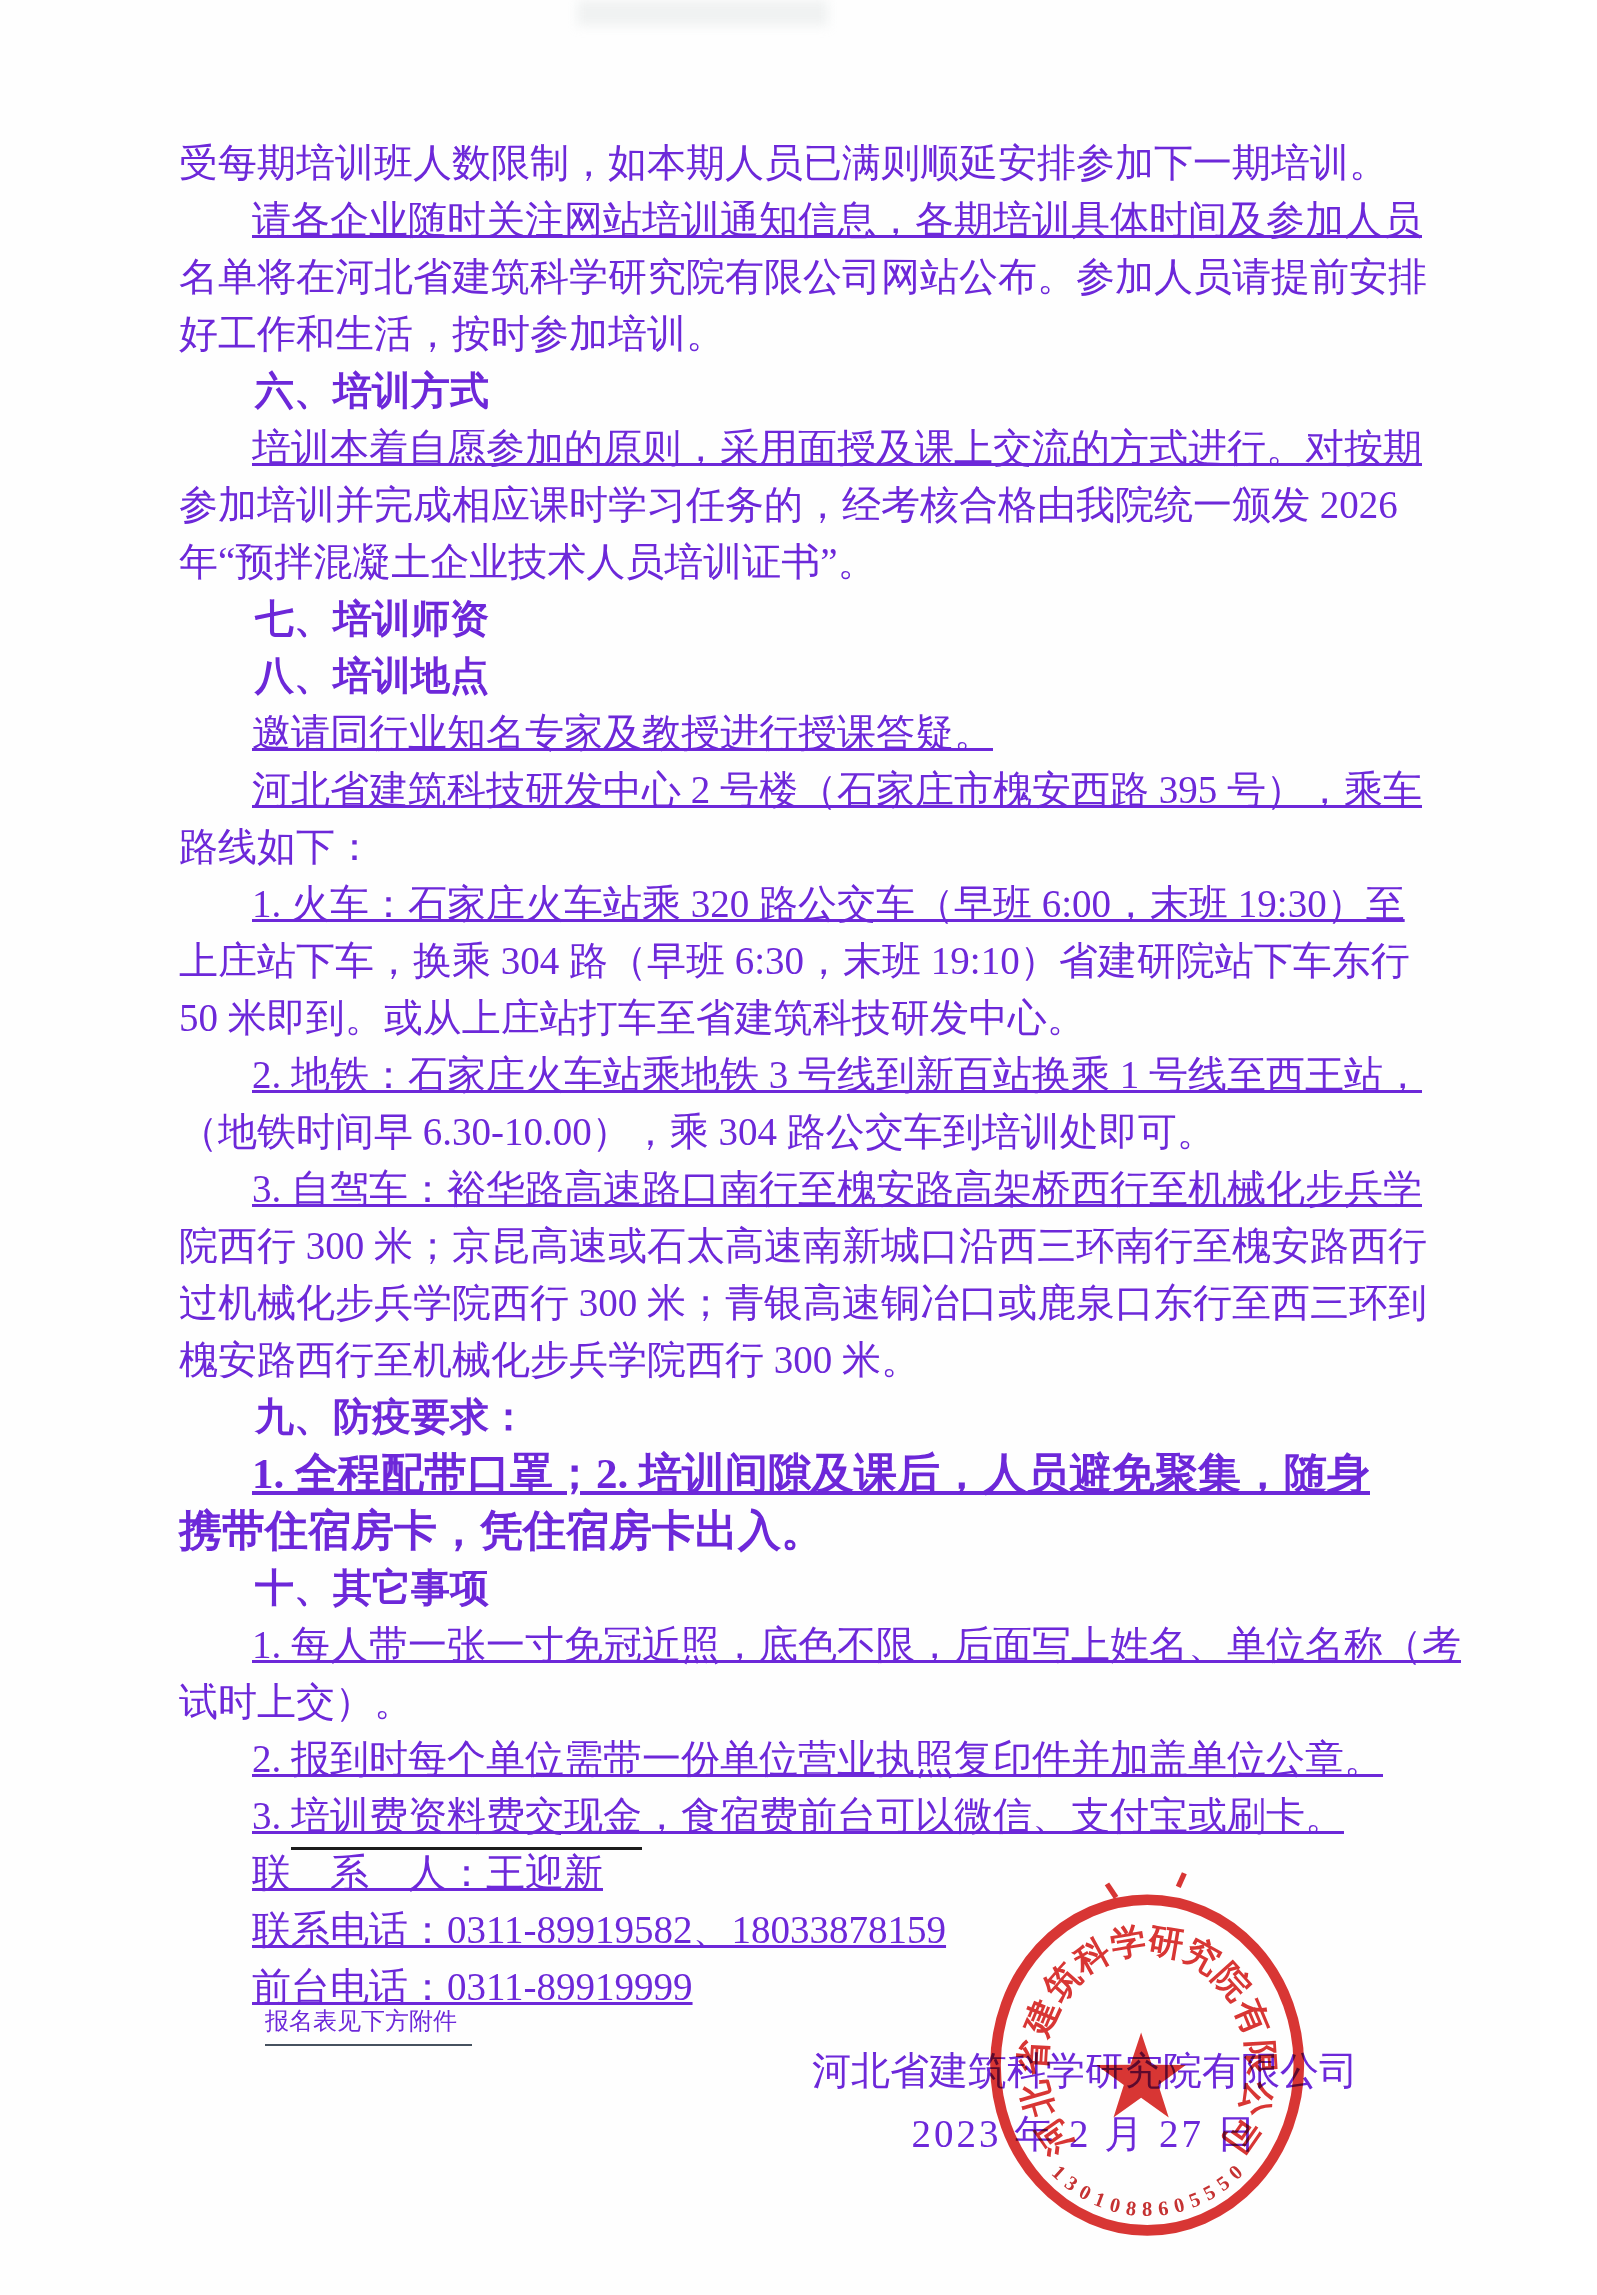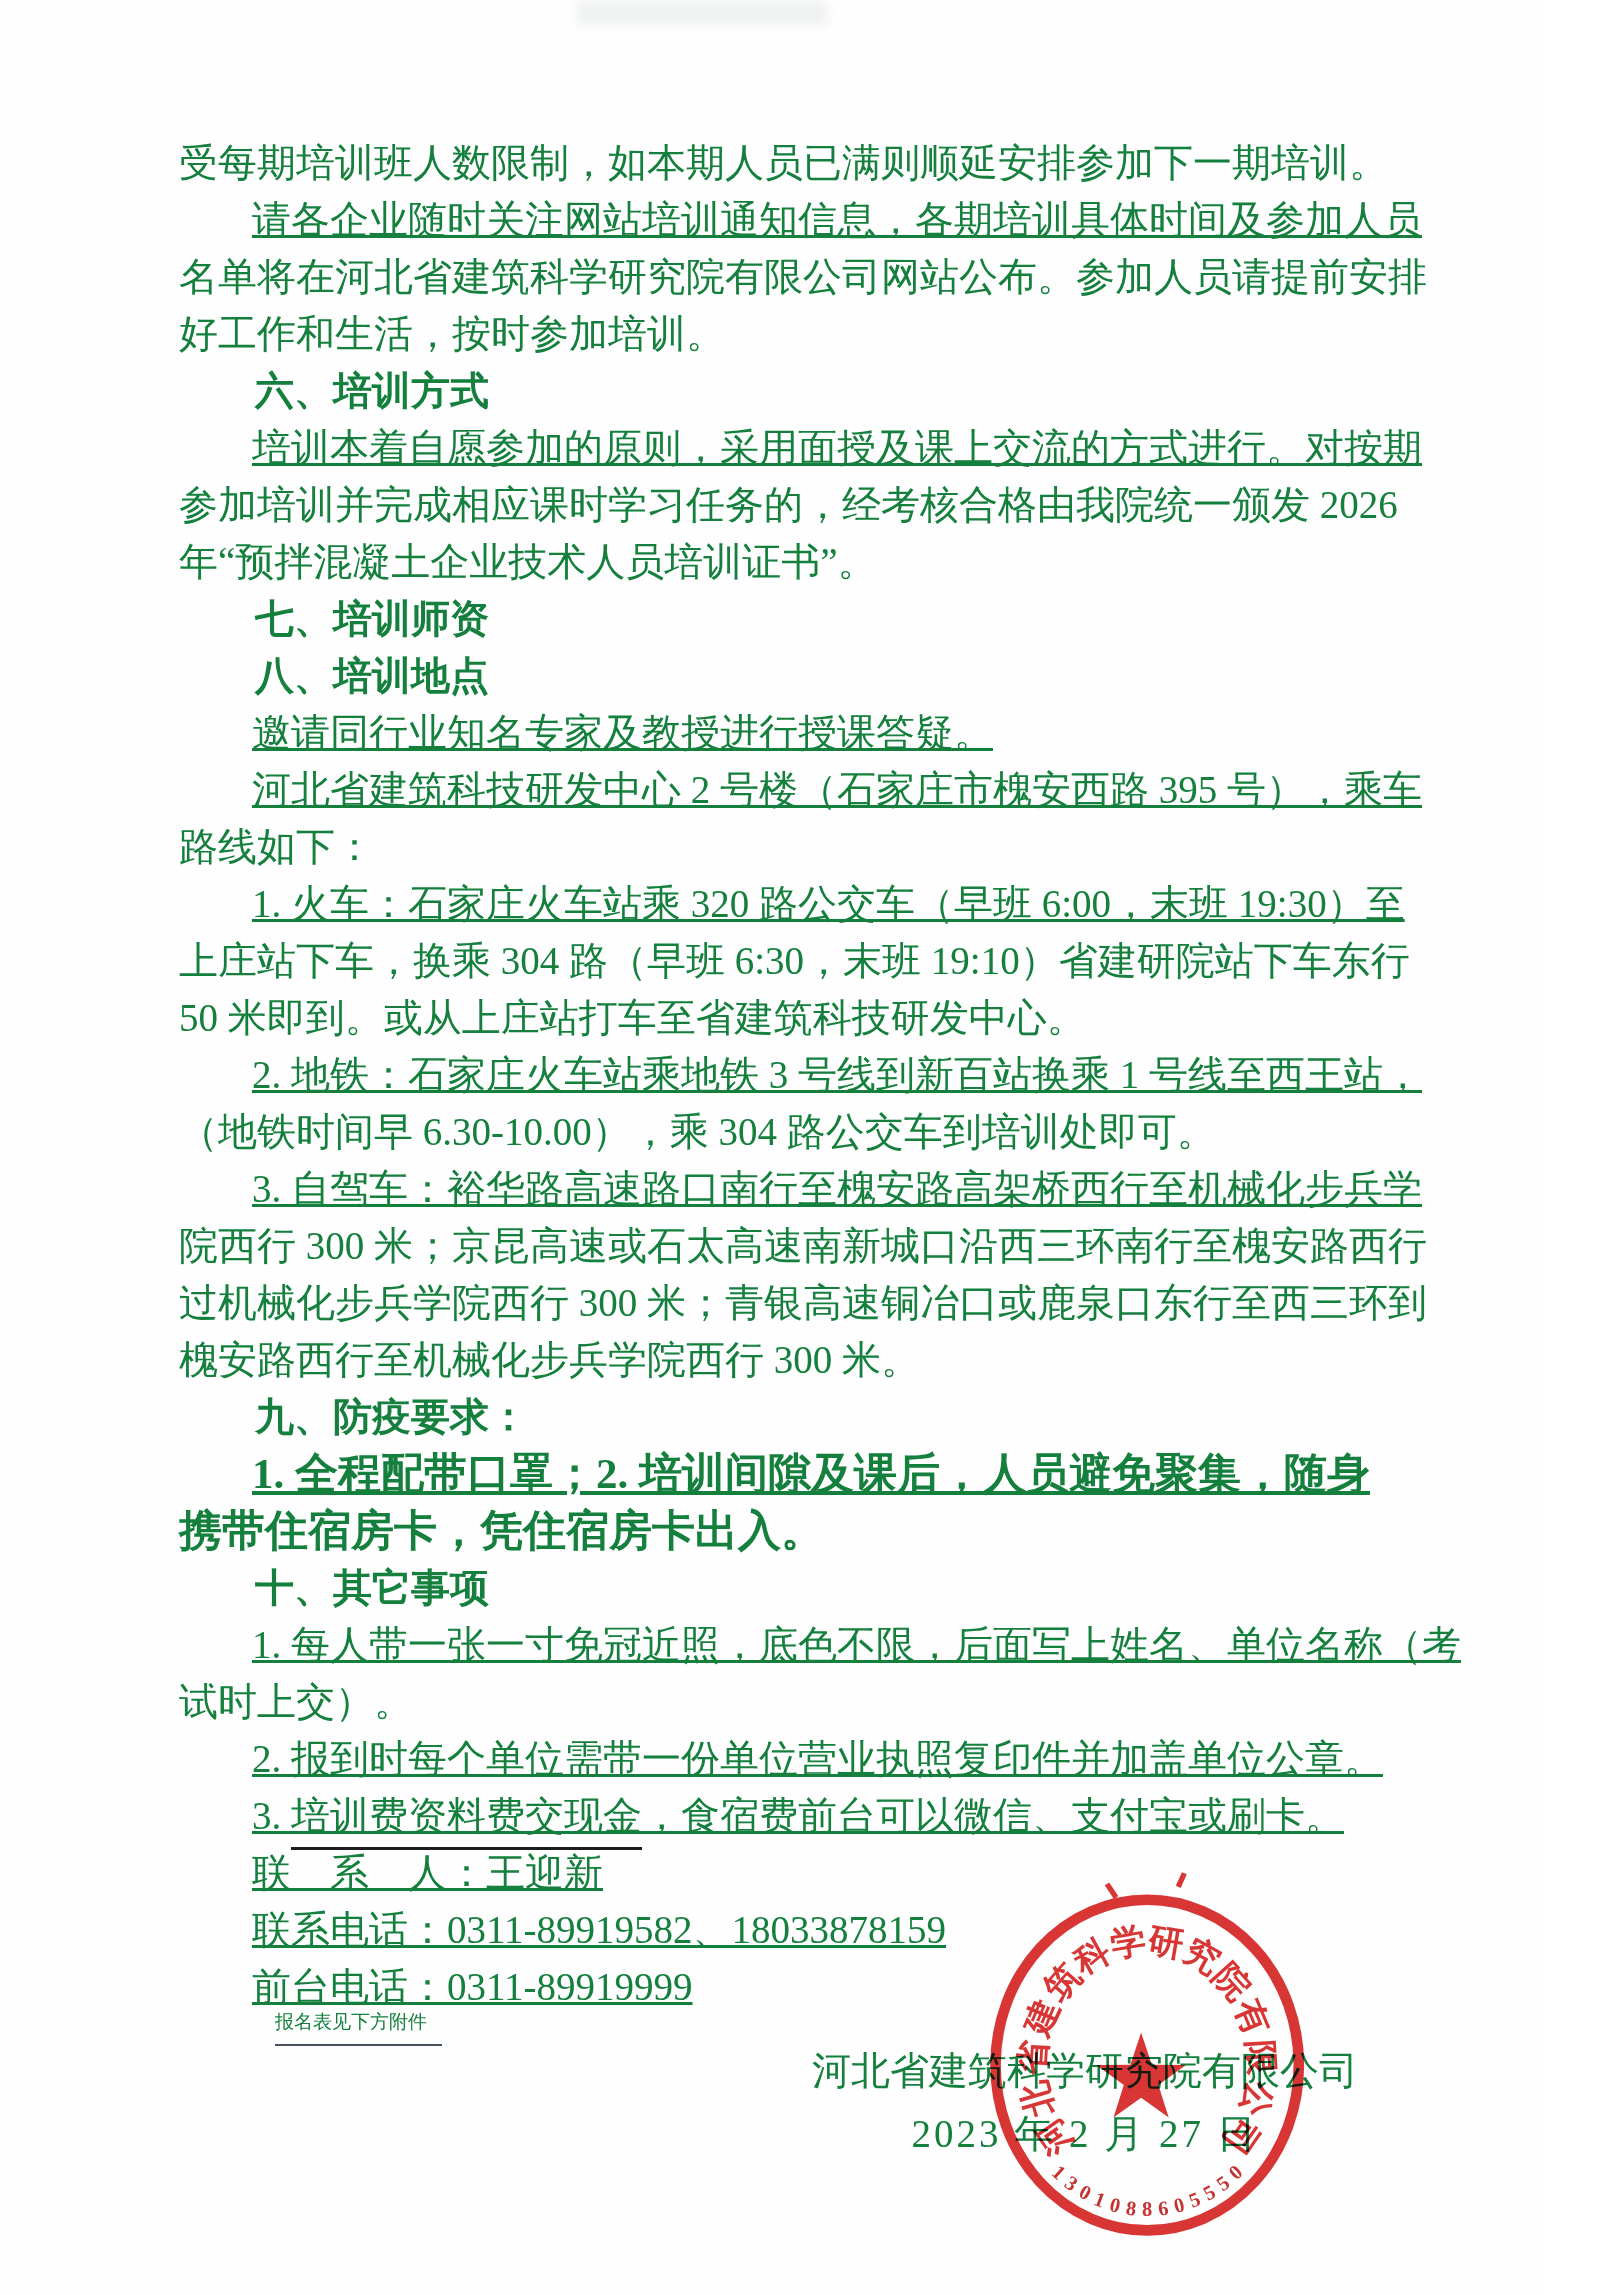--- a/index.html
+++ b/index.html
@@ -1,27 +1,27 @@
 <!DOCTYPE html>
 <html style="--seal: #d62422;font-size:12px"><head>
 <meta charset="utf-8">
 <style>
   html,body{margin:0;padding:0;background:#ffffff;}
   .page{position:relative;width:1540px;height:2295px;background:#fefefe;overflow:hidden;
-        font-family:"Liberation Serif","DejaVu Serif",serif;color:#15803d;}
+        font-family:"Liberation Serif","DejaVu Serif",serif;color:#6d28d9;}
   .smudge{position:absolute;left:577px;top:0;width:251px;height:26px;
           background:rgba(205,212,212,.28);filter:blur(5.3px);}
   .bodytext{position:absolute;left:179px;top:134px;width:1253px;}
   .line{display:block;height:57px;line-height:57px;font-size:39px;white-space:nowrap;}
   .indent{padding-left:73px;text-decoration:underline;}
   .head{padding-left:76px;font-weight:bold;
         font-family:"Liberation Sans","DejaVu Sans",sans-serif;}
   .emph{font-size:43px;font-weight:600;}
   .u-cash{border-bottom:3px solid #1c1c1c;padding-bottom:10px;}
-  .attach-note{position:absolute;left:275px;top:2004px;font-size:19px;line-height:35px;
+  .attach-note{position:absolute;left:265px;top:2004px;font-size:24px;line-height:35px;
                white-space:nowrap;border-bottom:2.3px solid #46525f;padding:0 15px 4.6px 0;}
   .signoff{position:absolute;right:182px;top:2048px;text-align:center;}
   .signoff .company{font-size:39px;line-height:46px;white-space:nowrap;}
   .signoff .date{font-size:39px;line-height:46px;margin-top:16.7px;white-space:nowrap;
                  letter-spacing:3px;text-align:center;}
   .sealbox{position:absolute;left:972px;top:1867px;width:364px;height:425px;
            mix-blend-mode:multiply;opacity:.92;}
   .seal-ring{fill:none;stroke:var(--seal,#d62422);stroke-width:14px;}
   .seal-star{fill:var(--seal,#d62422);}
   .seal-tick{stroke:var(--seal,#d62422);stroke-width:7px;}

